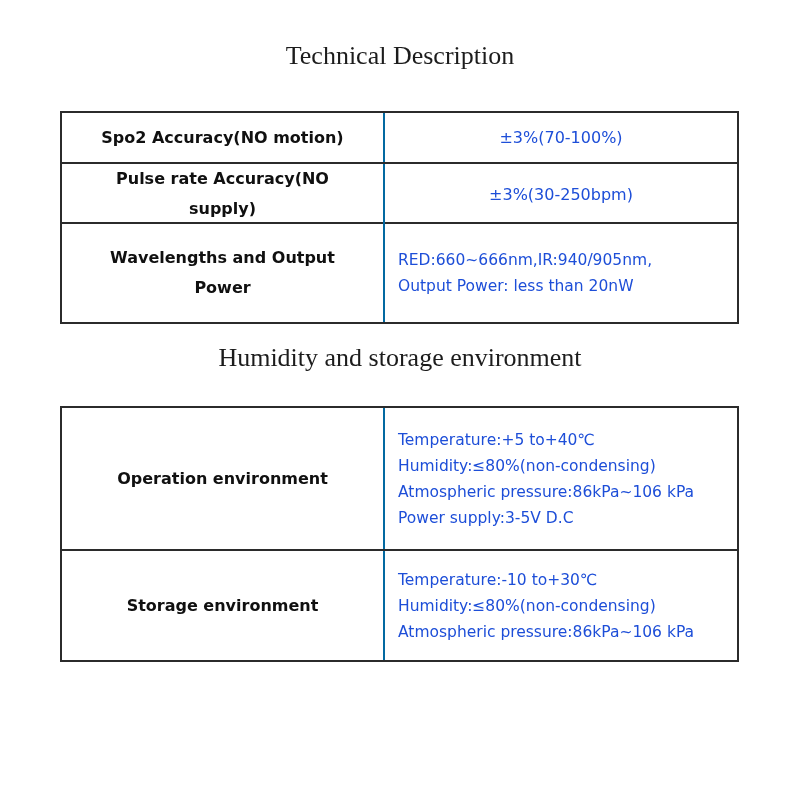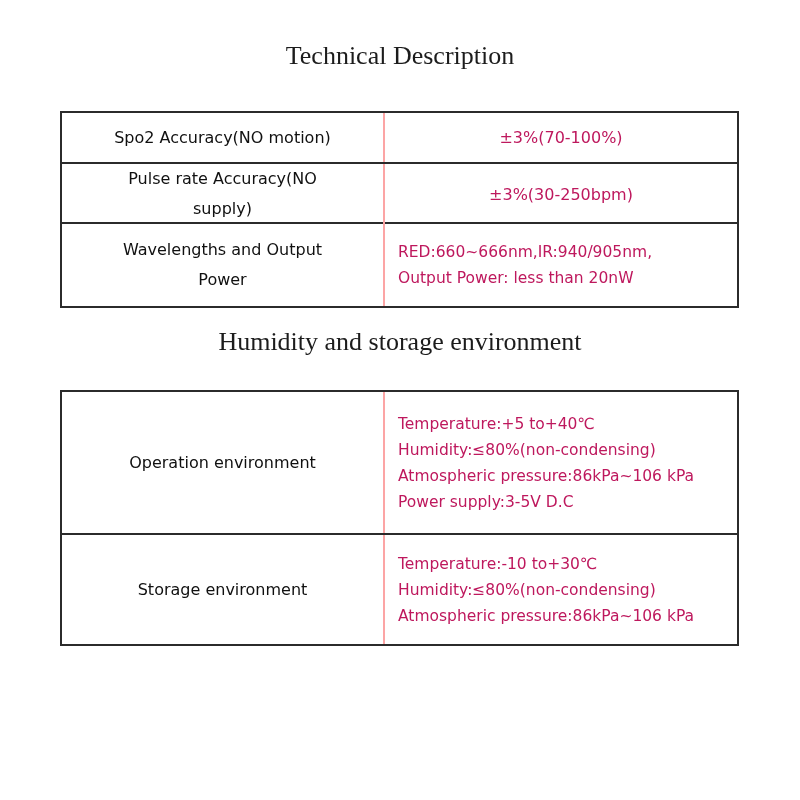--- a/index.html
+++ b/index.html
@@ -26,35 +26,35 @@
     border: 2px solid #2b2b2b;
   }
   .tbl1 { margin-top: 39px; }
   .tbl2 { margin-top: 32px; }
 
   .row { display: grid; grid-template-columns: 323px 1fr; }
   .row + .row { border-top: 2px solid #2b2b2b; }
 
   .cell { display: flex; flex-direction: column; justify-content: center; }
   .cell.left {
-    border-right: 2px solid #fca5a5;
+    border-right: 2px solid #0369a1;
     align-items: center;
     text-align: center;
-    font-weight: 400;
+    font-weight: 700;
     font-size: 16px;
     line-height: 30px;
     color: #101010;
   }
-  .cell.right { color: #be185d; font-size: 16px; justify-content: center; }
+  .cell.right { color: #1d4ed8; font-size: 16px; justify-content: center; }
   .cell.right.centered { align-items: center; text-align: center; }
   .cell.right.lines { padding-left: 13px; line-height: 26px; font-size: 15.5px; }
 
   .t1r1 { height: 49px; }
   .t1r2 { height: 60px; }
-  .t1r3 { height: 84px; }
+  .t1r3 { height: 100px; }
   .t2r1 { height: 141px; }
   .t2r2 { height: 111px; }
 </style>
 </head>
 <body>
 
 <div>
 
   <div class="heading h1">Technical Description</div>
 

